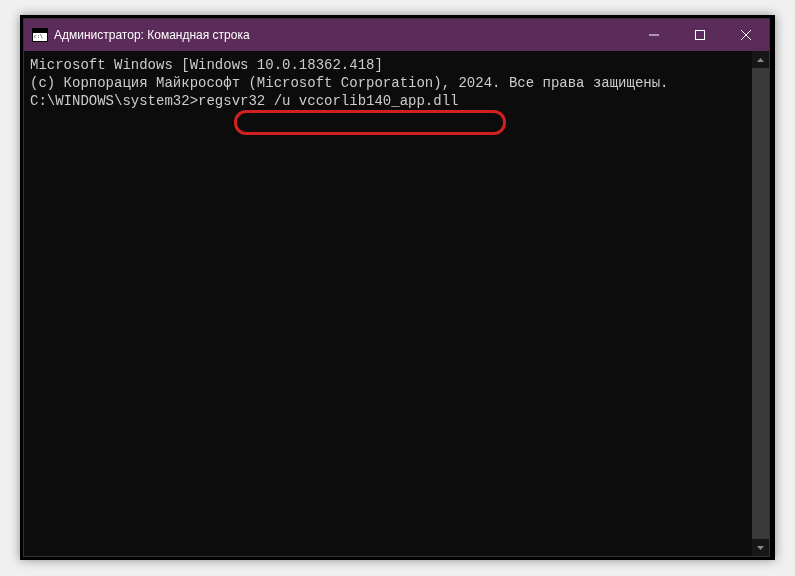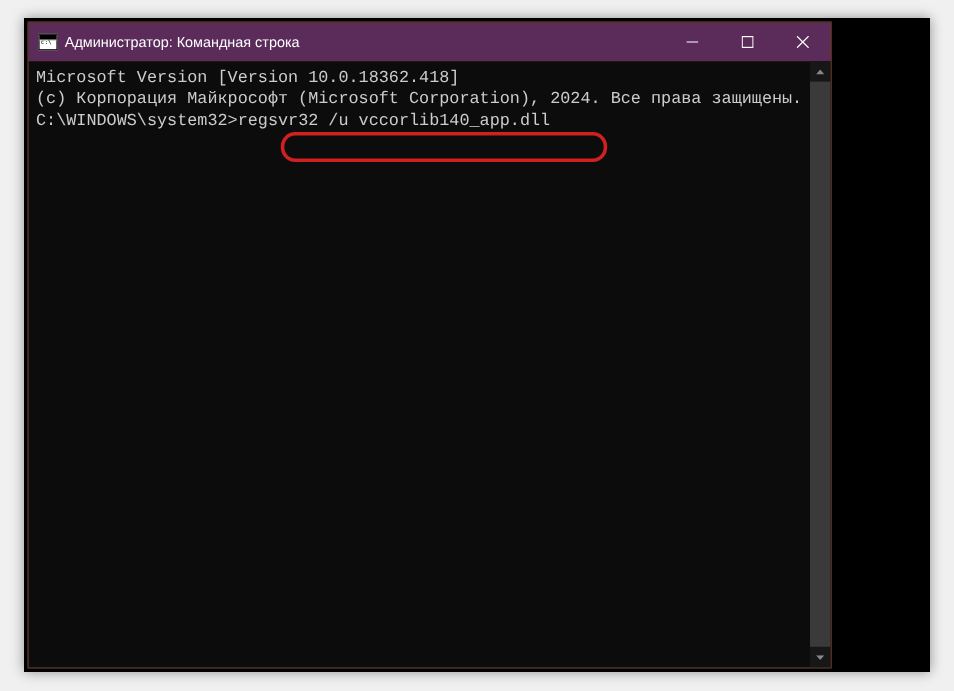--- a/index.html
+++ b/index.html
@@ -21,23 +21,23 @@
       left: 20px;
       width: 755px;
       height: 545px;
       background: #000;
       box-shadow: 0 0 10px rgba(0,0,0,0.4);
     }
     .window {
       position: absolute;
       top: 18px;
       left: 23px;
-      width: 670px;
+      width: 747px;
       height: 539px;
-      background: #c2410c;
+      background: #4d7c0f;
       border: 1px solid #333;
     }
     .titlebar {
       height: 32px;
       background: #5b2b5a;
       display: flex;
       align-items: center;
       color: #fff;
       font-family: "Segoe UI", sans-serif;
       font-size: 12px;
@@ -174,21 +174,21 @@
       <div class="title-btn close">
         <svg viewBox="0 0 10 10">
             <line x1="0" y1="0" x2="10" y2="10" stroke="#fff" stroke-width="1"></line>
             <line x1="10" y1="0" x2="0" y2="10" stroke="#fff" stroke-width="1"></line>
           </svg>
       </div>
     </div>
   </div>
 
   <div class="terminal-body">
-    <div class="terminal-content"><span class="term-line">Microsoft Version [Version 10.0.18362.418]</span><span class="term-line">(c) Корпорация Майкрософт (Microsoft Corporation), 2024. Все права защищены.</span><span class="term-line"></span><span class="term-line"><span>C:\WINDOWS\system32&gt;</span><span>regsvr32 /u vccorlib140_app.dll</span></span></div>
+    <div class="terminal-content"><span class="term-line">Microsoft Windows [Windows 10.0.18362.418]</span><span class="term-line">(c) Корпорация Майкрософт (Microsoft Corporation), 2024. Все права защищены.</span><span class="term-line"></span><span class="term-line"><span>C:\WINDOWS\system32&gt;</span><span>regsvr32 /u vccorlib140_app.dll</span></span></div>
 
     <div class="highlight-box"></div>
 
     <div class="scrollbar">
       <div class="scroll-arrow">
         <svg viewBox="0 0 7 4">
             <polygon points="3.5,0 7,4 0,4" fill="#888"></polygon>
           </svg>
       </div>
       <div class="scroll-track">

